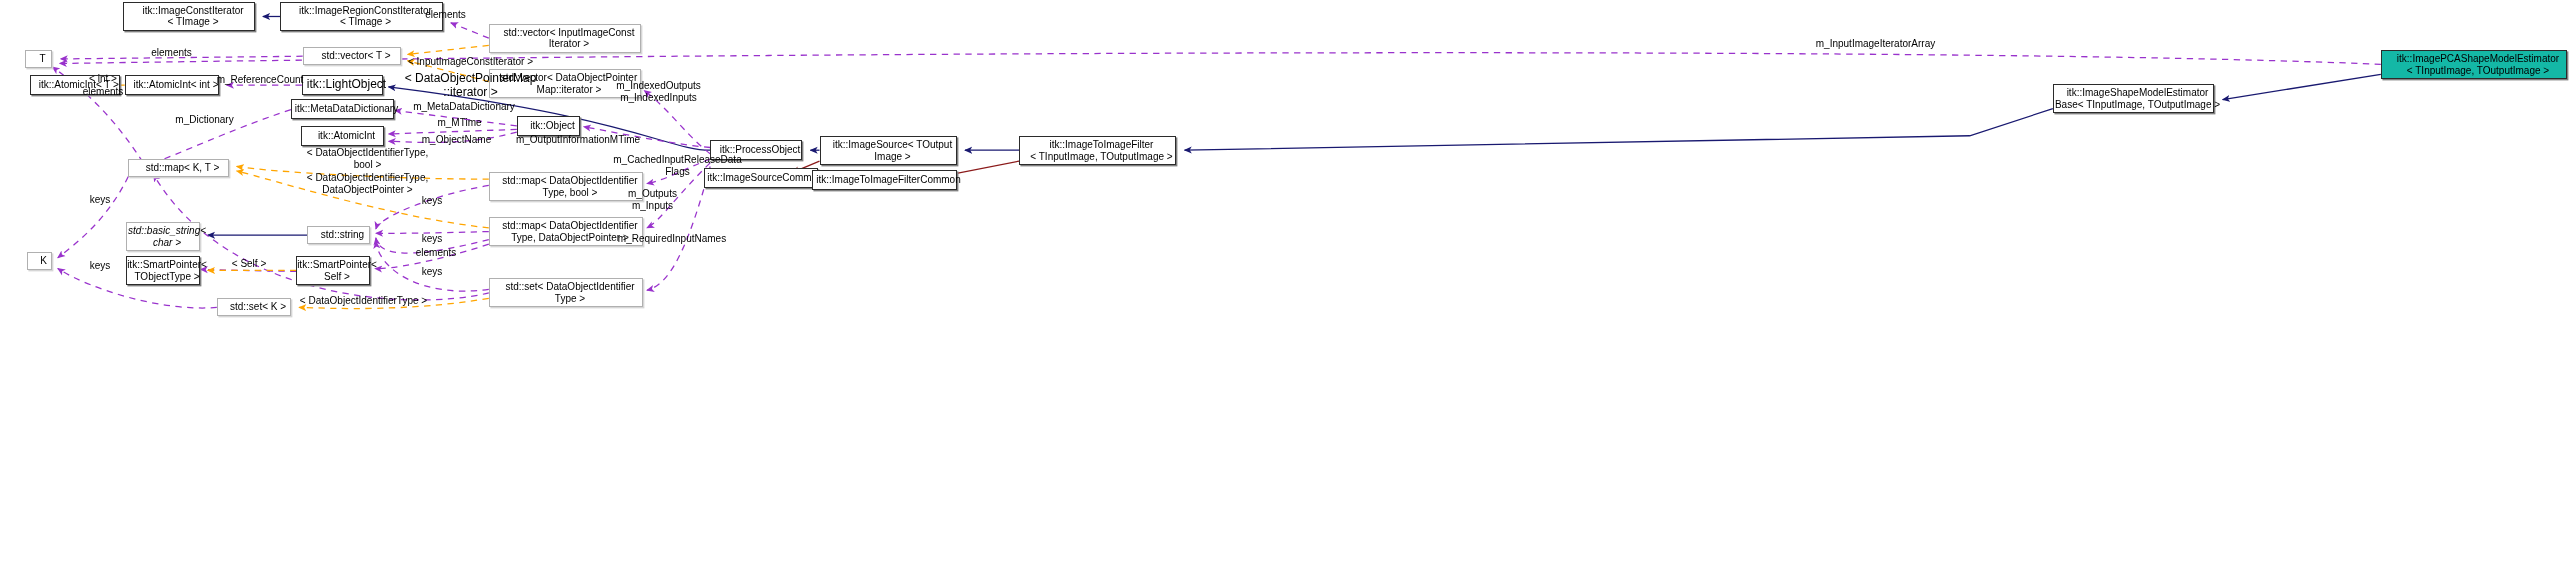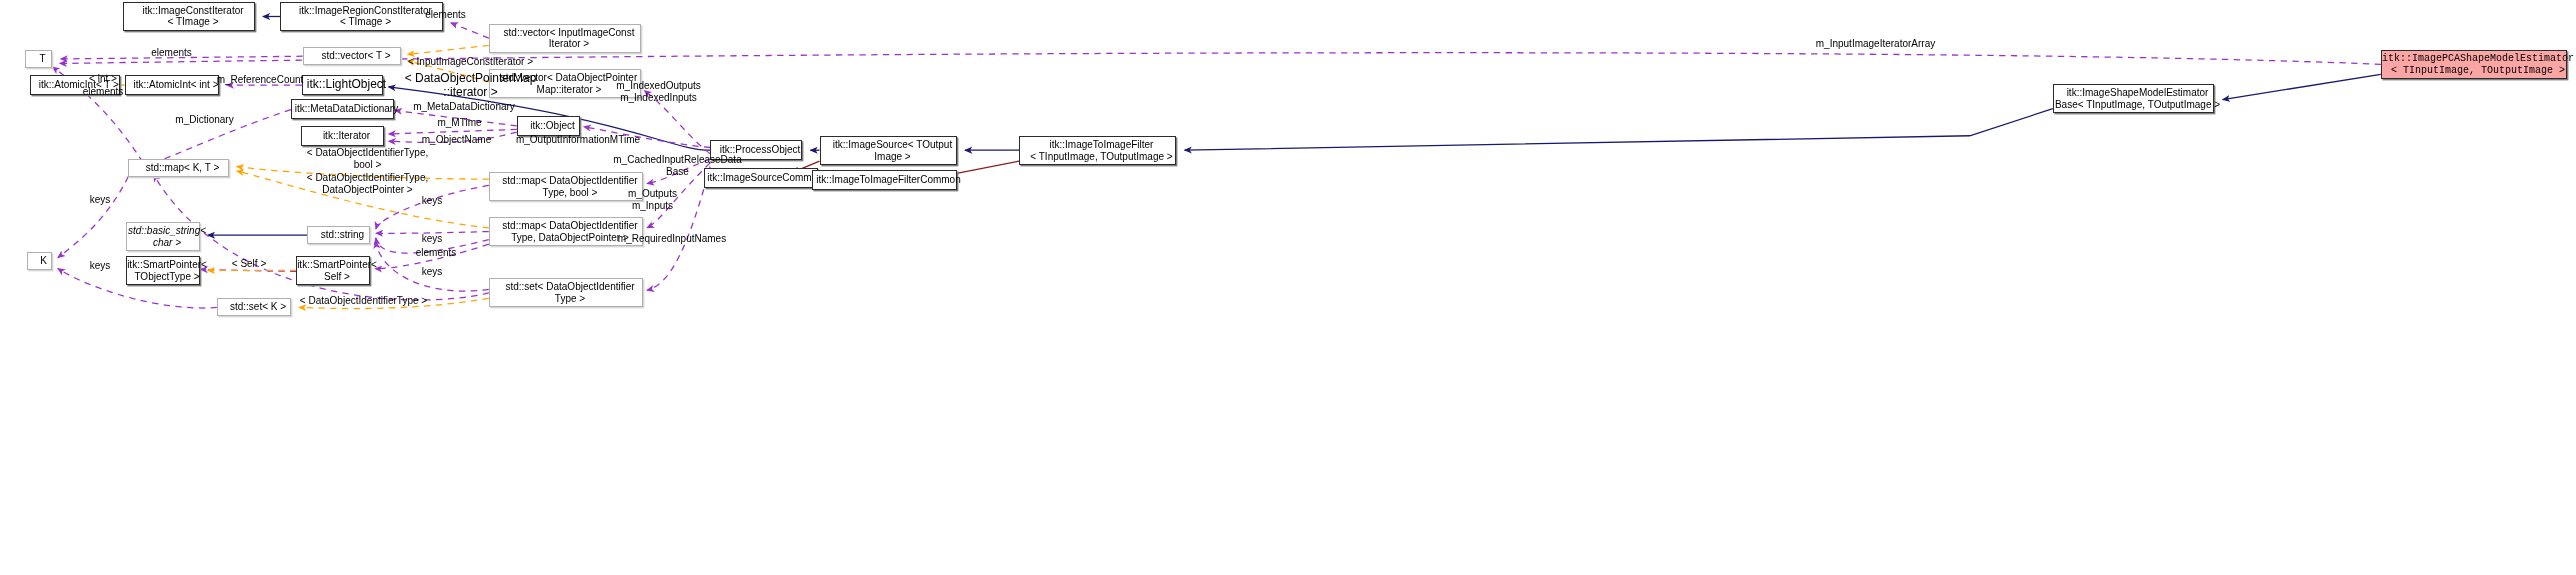--- a/index.html
+++ b/index.html
@@ -40,24 +40,23 @@
     box-shadow: 1.4px 1.4px 0 0 #808080;
     color: #000000;
   }
   .node.tmpl {         
     border: 1.1px solid #b0b0b0;
     box-shadow: 1.4px 1.4px 0 0 #d6d6d6;
     color: #000000;
   }
   .node.current {      
     border: 1.4px solid #2b2b2b;
-    background: #fca5a5;
+    background: #14b8a6;
     box-shadow: 1.4px 1.4px 0 0 #808080;
     color: #000000;
-    font-family: Liberation Mono, monospace;
   }
   .edge-label {
     position: absolute;
     color: #000000;
     white-space: pre;
     text-align: center;
     line-height: 1.15;
     background: transparent;
   }
 </style>
@@ -150,21 +149,21 @@
 &lt; TInputImage, TOutputImage &gt;</div>
       <div class="node cls" style="left: 1.8px; top: 75px; width: 90px; height: 20px; font-size: 10px; margin-left: 28px;">itk::AtomicInt&lt; T &gt;</div>
       <div class="node cls" style="left: 125px; top: 75px; width: 94px; height: 20px; font-size: 10px; text-align: center;">itk::AtomicInt&lt; int &gt;</div>
       <div class="node cls" style="left: 302px; top: 75px; width: 81px; height: 20px; font-size: 12px;">itk::LightObject</div>
       <div class="node tmpl" style="left: 489px; top: 69px; width: 152px; height: 29px; font-size: 10px;">std::vector&lt; DataObjectPointer
 Map::iterator &gt;</div>
       <div class="node cls" style="left: 2053px; top: 84px; width: 161px; height: 29px; font-size: 10px;">itk::ImageShapeModelEstimator
 Base&lt; TInputImage, TOutputImage &gt;</div>
       <div class="node cls" style="left: 291px; top: 99px; width: 103px; height: 20px; font-size: 10px; text-align: center;">itk::MetaDataDictionary</div>
       <div class="node cls" style="left: 517px; top: 116px; width: 63px; height: 20px; font-size: 10px;">itk::Object</div>
-      <div class="node cls" style="left: 301px; top: 126px; width: 83px; height: 20px; font-size: 10px;">itk::Iterator</div>
+      <div class="node cls" style="left: 301px; top: 126px; width: 83px; height: 20px; font-size: 10px;">itk::AtomicInt</div>
       <div class="node cls" style="left: 710px; top: 140px; width: 92px; height: 20px; font-size: 10px;">itk::ProcessObject</div>
       <div class="node cls" style="left: 820px; top: 136px; width: 137px; height: 29px; font-size: 10px;">itk::ImageSource&lt; TOutput
 Image &gt;</div>
       <div class="node cls" style="left: 1019px; top: 136px; width: 157px; height: 29px; font-size: 10px;">itk::ImageToImageFilter
 &lt; TInputImage, TOutputImage &gt;</div>
       <div class="node cls" style="left: 704px; top: 168px; width: 114px; height: 20px; font-size: 10px;">itk::ImageSourceCommon</div>
       <div class="node cls" style="left: 812px; top: 170px; width: 145px; height: 20px; font-size: 10px;">itk::ImageToImageFilterCommon</div>
       <div class="node tmpl" style="left: 128px; top: 159px; width: 101px; height: 18px; font-size: 10px;">std::map&lt; K, T &gt;</div>
       <div class="node tmpl" style="left: 489px; top: 172px; width: 154px; height: 29px; font-size: 10px;">std::map&lt; DataObjectIdentifier
 Type, bool &gt;</div>
@@ -197,21 +196,21 @@
       <div class="edge-label" style="left: 419px; top: 117px; width: 81px; font-size: 10px;">m_MTime</div>
       <div class="edge-label" style="left: 407px; top: 134px; width: 99px; font-size: 10px;">m_ObjectName</div>
       <div class="edge-label" style="left: 495px; top: 134px; width: 166px; font-size: 10px;">m_OutputInformationMTime</div>
       <div class="edge-label" style="left: 600px; top: 80px; width: 117px; font-size: 10px;">m_IndexedOutputs
 m_IndexedInputs</div>
       <div class="edge-label" style="left: 286px; top: 147px; width: 163px; font-size: 10px;">&lt; DataObjectIdentifierType,
 bool &gt;</div>
       <div class="edge-label" style="left: 286px; top: 172px; width: 163px; font-size: 10px;">&lt; DataObjectIdentifierType,
 DataObjectPointer &gt;</div>
       <div class="edge-label" style="left: 596px; top: 154px; width: 163px; font-size: 10px;">m_CachedInputReleaseData
-Base</div>
+Flags</div>
       <div class="edge-label" style="left: 412px; top: 195px; width: 40px; font-size: 10px;">keys</div>
       <div class="edge-label" style="left: 612px; top: 188px; width: 81px; font-size: 10px;">m_Outputs
 m_Inputs</div>
       <div class="edge-label" style="left: 80px; top: 194px; width: 40px; font-size: 10px;">keys</div>
       <div class="edge-label" style="left: 412px; top: 233px; width: 40px; font-size: 10px;">keys</div>
       <div class="edge-label" style="left: 604px; top: 233px; width: 136px; font-size: 10px;">m_RequiredInputNames</div>
       <div class="edge-label" style="left: 409px; top: 247px; width: 54px; font-size: 10px;">elements</div>
       <div class="edge-label" style="left: 222px; top: 258px; width: 54px; font-size: 10px;">&lt; Self &gt;</div>
       <div class="edge-label" style="left: 412px; top: 266px; width: 40px; font-size: 10px;">keys</div>
       <div class="edge-label" style="left: 80px; top: 260px; width: 40px; font-size: 10px;">keys</div>

